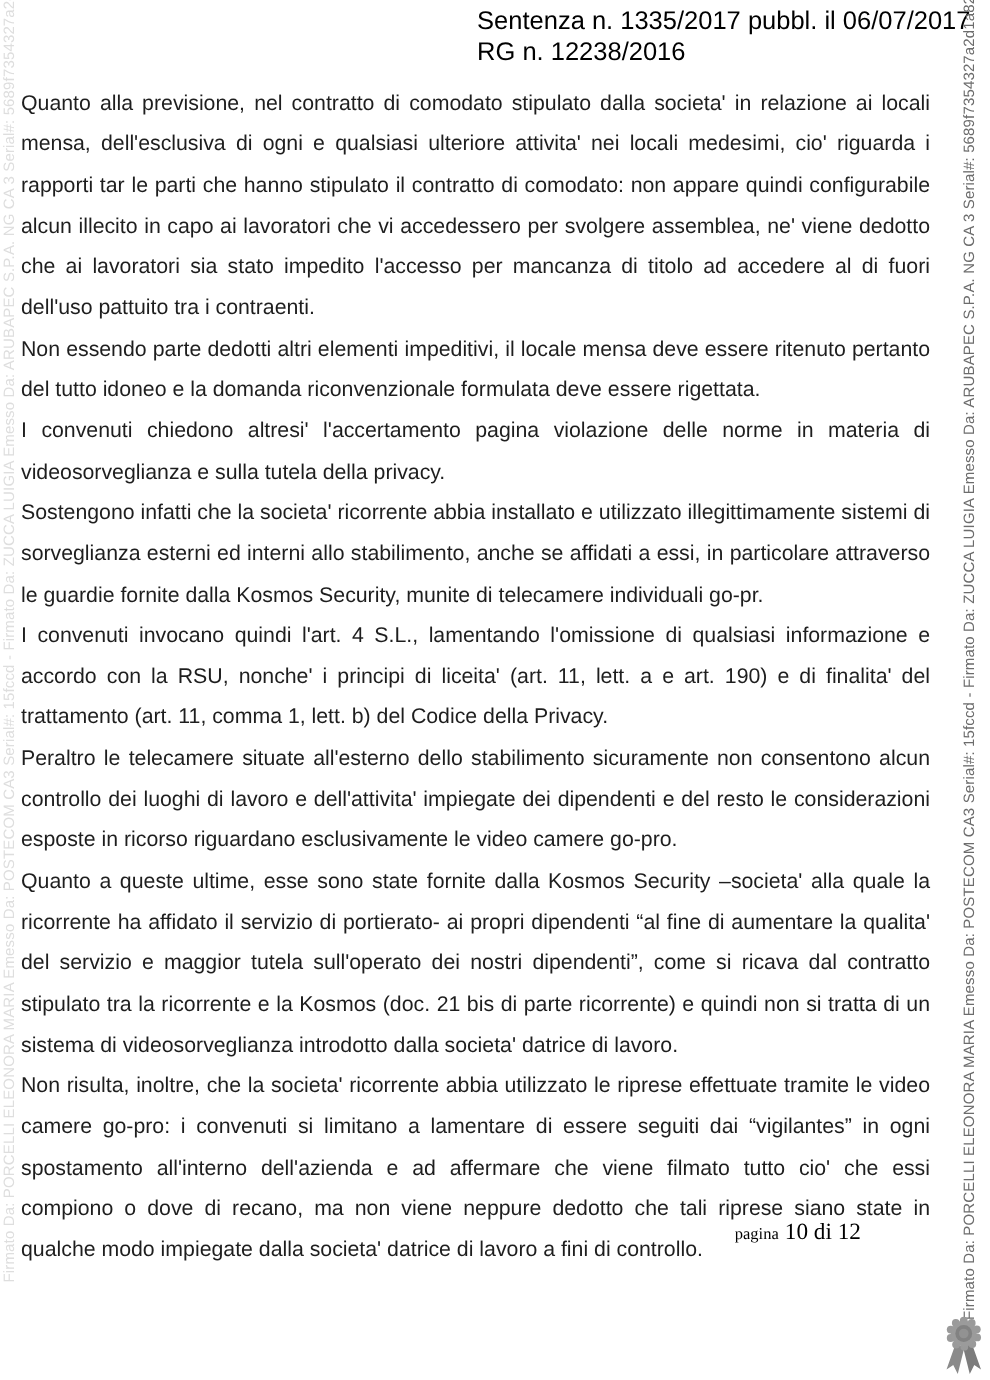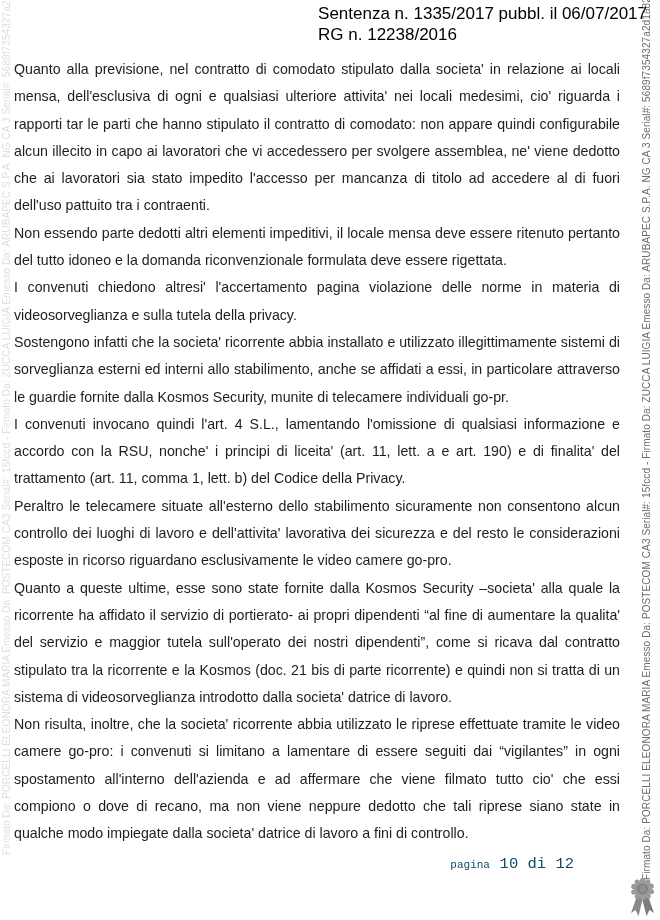--- a/index.html
+++ b/index.html
@@ -21,23 +21,23 @@
   }
   .body-text {
     position:absolute; left:14px; top:56px; width:606px;
     color:#1e1e1e;
     font-size:14.2px; line-height:27.3px;
     text-align:justify;
     font-family:"Liberation Sans", sans-serif;
   }
   .body-text p { margin:0; padding:0; }
   .footer {
-    position:absolute; top:855px; right:86px;
-    color:#0c4a6e; white-space:nowrap;
-    font-family:Liberation Mono, monospace;
+    position:absolute; top:813px; right:86px;
+    color:#000000; white-space:nowrap;
+    font-family:Liberation Serif, serif;
   }
   .footer .pg-label { font-size:11px; }
   .footer .pg-num { font-size:15.5px; }
   .stamp {
     position:absolute;
     white-space:nowrap;
     transform-origin:0 0;
     transform:rotate(-90deg);
     font-size:10px;
     letter-spacing:0.1px;
@@ -56,21 +56,21 @@
     <div>Sentenza n. 1335/2017 pubbl. il 06/07/2017</div>
     <div>RG n. 12238/2016</div>
   </div>
 
   <div class="body-text">
     <p>Quanto alla previsione, nel contratto di comodato stipulato dalla societa' in relazione ai locali mensa, dell'esclusiva di ogni e qualsiasi ulteriore attivita' nei locali medesimi, cio' riguarda i rapporti tar le parti che hanno stipulato il contratto di comodato: non appare quindi configurabile alcun illecito in capo ai lavoratori che vi accedessero per svolgere assemblea, ne' viene dedotto che ai lavoratori sia stato impedito l'accesso per mancanza di titolo ad accedere al di fuori dell'uso pattuito tra i contraenti.</p>
     <p>Non essendo parte dedotti altri elementi impeditivi, il locale mensa deve essere ritenuto pertanto del tutto idoneo e la domanda riconvenzionale formulata deve essere rigettata.</p>
     <p>I convenuti chiedono altresi' l'accertamento pagina violazione delle norme in materia di videosorveglianza e sulla tutela della privacy.</p>
     <p>Sostengono infatti che la societa' ricorrente abbia installato e utilizzato illegittimamente sistemi di sorveglianza esterni ed interni allo stabilimento, anche se affidati a essi, in particolare attraverso le guardie fornite dalla Kosmos Security, munite di telecamere individuali go-pr.</p>
     <p>I convenuti invocano quindi l'art. 4 S.L., lamentando l'omissione di qualsiasi informazione e accordo con la RSU, nonche' i principi di liceita' (art. 11, lett. a e art. 190) e di finalita' del trattamento (art. 11, comma 1, lett. b) del Codice della Privacy.</p>
-    <p>Peraltro le telecamere situate all'esterno dello stabilimento sicuramente non consentono alcun controllo dei luoghi di lavoro e dell'attivita' lavorativa dei sicurezza e del resto le considerazioni esposte in ricorso riguardano esclusivamente le video camere go-pro.</p>
+    <p>Peraltro le telecamere situate all'esterno dello stabilimento sicuramente non consentono alcun controllo dei luoghi di lavoro e dell'attivita' impiegate dei dipendenti e del resto le considerazioni esposte in ricorso riguardano esclusivamente le video camere go-pro.</p>
     <p>Quanto a queste ultime, esse sono state fornite dalla Kosmos Security –societa' alla quale la ricorrente ha affidato il servizio di portierato- ai propri dipendenti “al fine di aumentare la qualita' del servizio e maggior tutela sull'operato dei nostri dipendenti”, come si ricava dal contratto stipulato tra la ricorrente e la Kosmos (doc. 21 bis di parte ricorrente) e quindi non si tratta di un sistema di videosorveglianza introdotto dalla societa' datrice di lavoro.</p>
     <p>Non risulta, inoltre, che la societa' ricorrente abbia utilizzato le riprese effettuate tramite le video camere go-pro: i convenuti si limitano a lamentare di essere seguiti dai “vigilantes” in ogni spostamento all'interno dell'azienda e ad affermare che viene filmato tutto cio' che essi compiono o dove di recano, ma non viene neppure dedotto che tali riprese siano state in qualche modo impiegate dalla societa' datrice di lavoro a fini di controllo.</p>
   </div>
 
   <div class="footer">
     <span class="pg-label">pagina</span>
     <span class="pg-num">10 di 12</span>
   </div>
 
   <div class="stamp stamp-right">Firmato Da: PORCELLI ELEONORA MARIA Emesso Da: POSTECOM CA3 Serial#: 15fccd - Firmato Da: ZUCCA LUIGIA Emesso Da: ARUBAPEC S.P.A. NG CA 3 Serial#: 5689f7354327a2d1a826858124e570</div>

